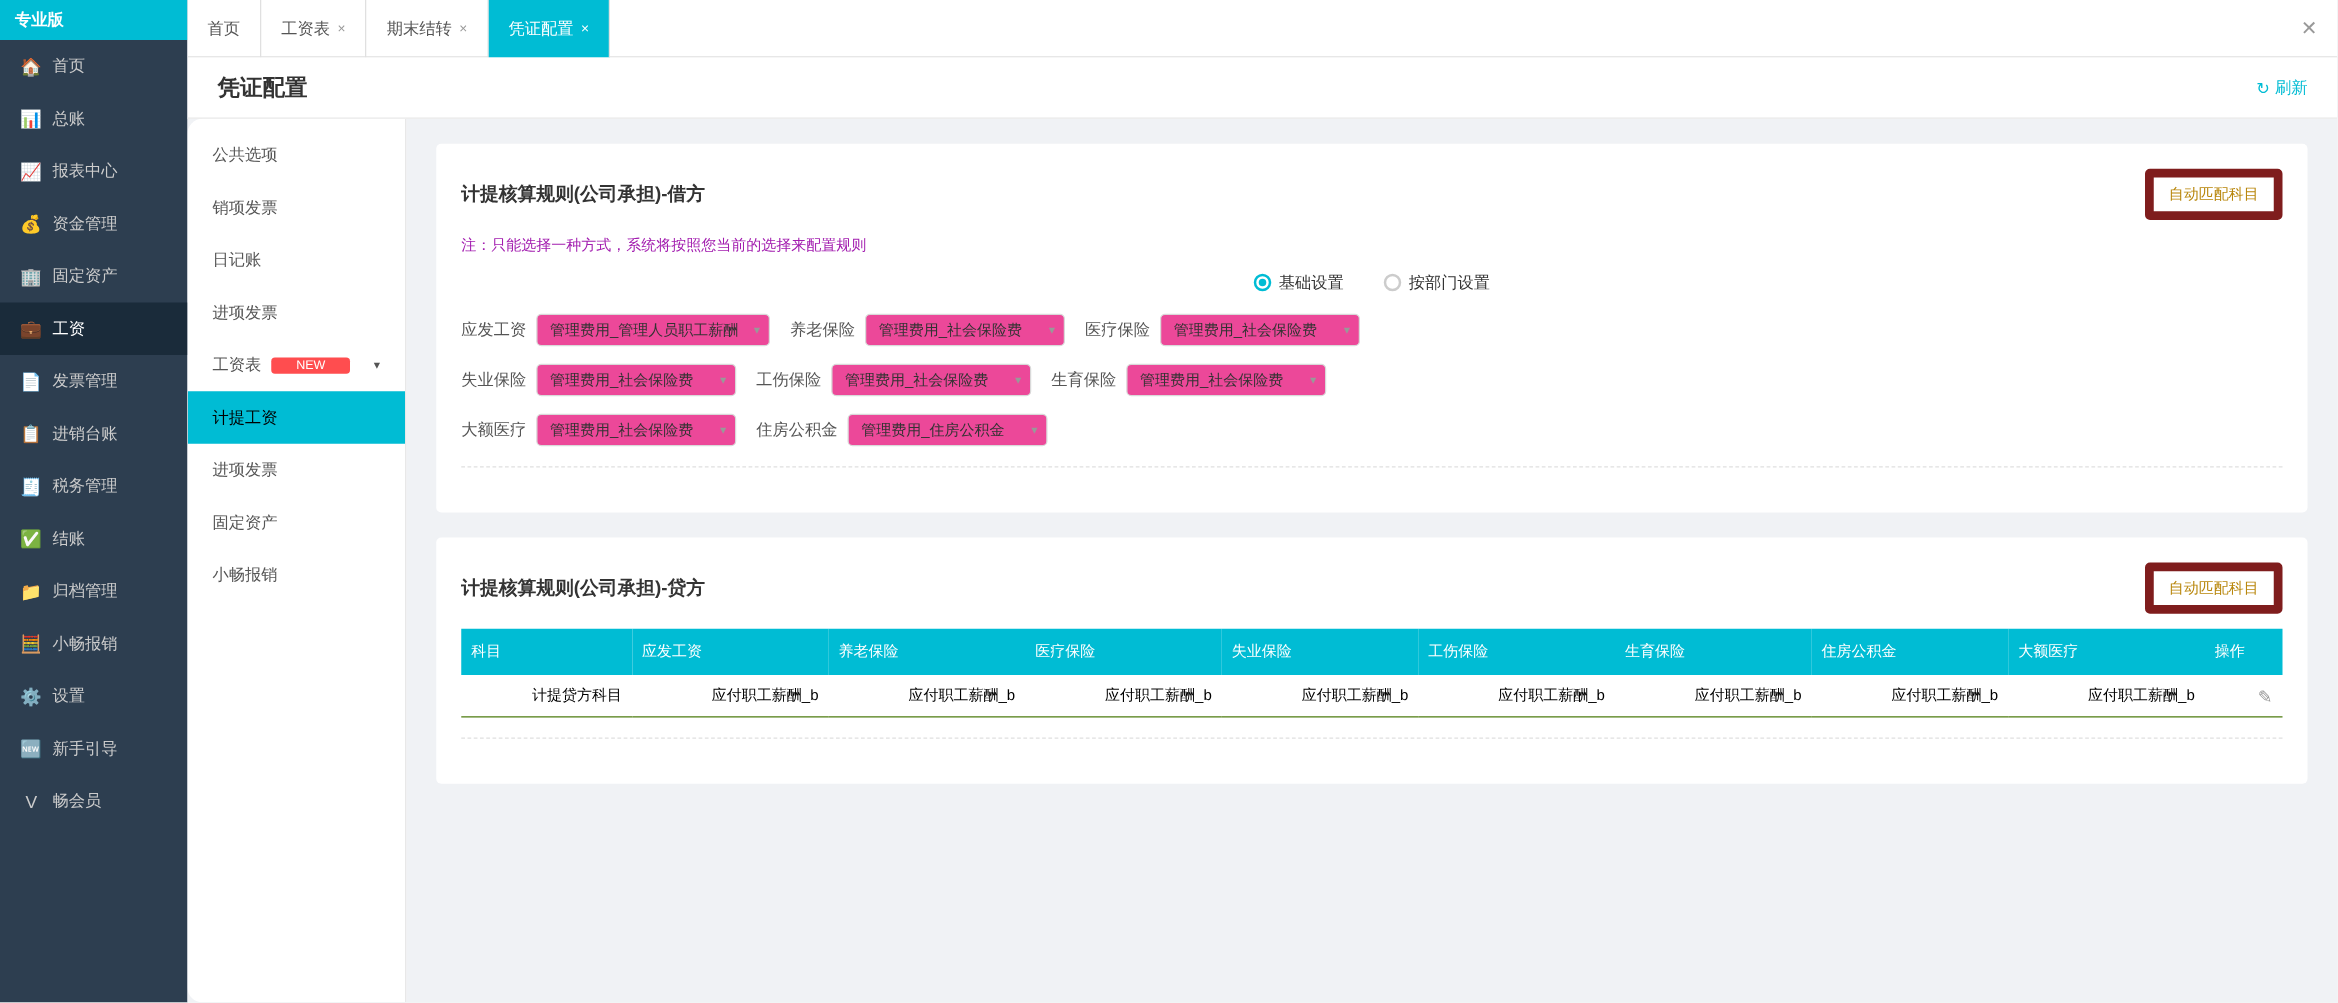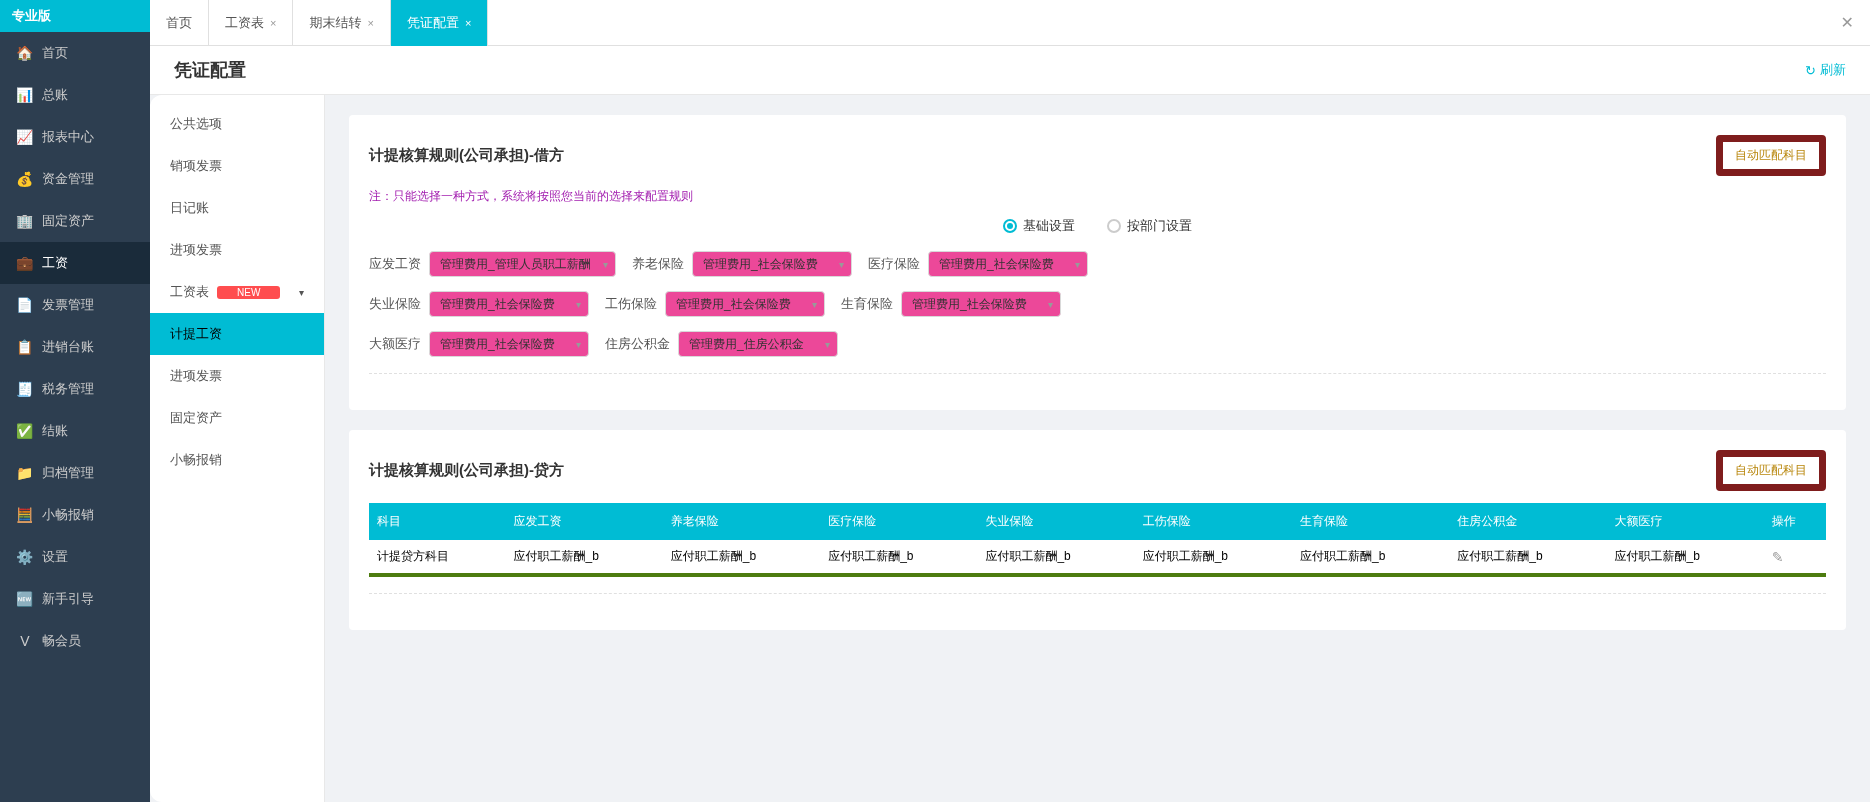--- a/index.html
+++ b/index.html
@@ -63,21 +63,21 @@
     .select-wrapper select { border: 1px solid #d9d9d9; border-radius: 4px; padding: 5px 24px 5px 10px; font-size: 12px; color: #333; background: #ec4899; appearance: none; cursor: pointer; min-width: 160px; }
     .select-arrow { position: absolute; right: 8px; top: 50%; transform: translateY(-50%); color: #999; font-size: 10px; pointer-events: none; }
     .divider { border: none; border-top: 1px dashed #e0e0e0; margin: 16px 0; }
 
     
     .data-table { width: 100%; border-collapse: collapse; font-size: 12px; }
     .data-table thead tr { background: #00bcd4; color: #fff; }
     .data-table thead th { padding: 10px 8px; text-align: left; font-weight: normal; white-space: nowrap; margin-top: 36px; }
     .data-table tbody tr { background: #fff; }
     .data-table tbody tr:nth-child(even) { background: #fafafa; }
-    .data-table tbody td { padding: 8px; text-align: left; border-bottom: 4px solid #4d7c0f; white-space: nowrap; overflow: hidden; text-overflow: ellipsis; max-width: 140px; }
+    .data-table tbody td { padding: 8px; text-align: right; border-bottom: 1px solid #4d7c0f; white-space: nowrap; overflow: hidden; text-overflow: ellipsis; max-width: 140px; }
     .edit-icon { color: #999; cursor: pointer; font-size: 14px; }
   </style>
 </head>
 <body>
 
 <div class="sidebar">
   <div class="sidebar-brand">专业版</div>
   <div class="sidebar-item">
     <span class="sidebar-icon">🏠</span>
     <span>首页</span>

